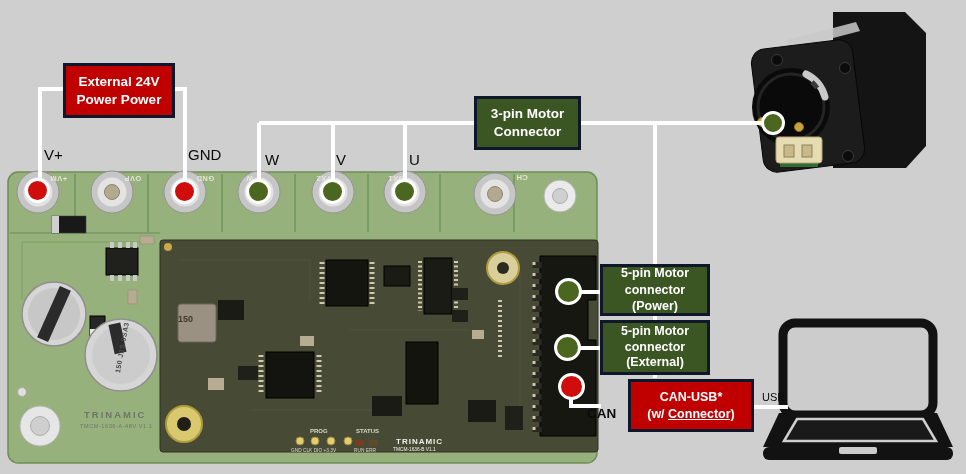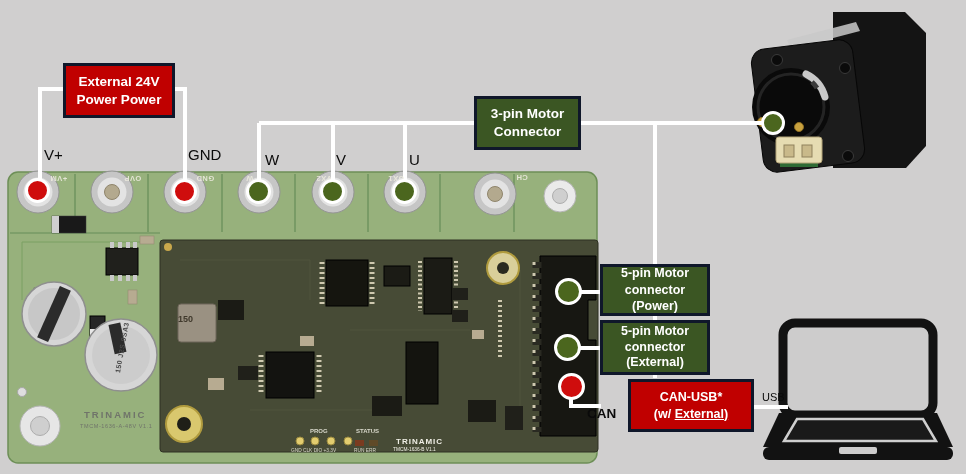--- a/index.html
+++ b/index.html
@@ -314,16 +314,16 @@
   </div>
 
   <div class="box green box-encoder">
     <span>5-pin Motor</span>
     <span>connector</span>
     <span>(External)</span>
   </div>
 
   <div class="box red box-canusb">
     <span>CAN-USB*</span>
-    <span><span>(w/ </span><span class="ul">External)</span></span>
+    <span><span>(w/ </span><span class="ul">Connector)</span></span>
   </div>
 
 </div>
 
 </body></html>

